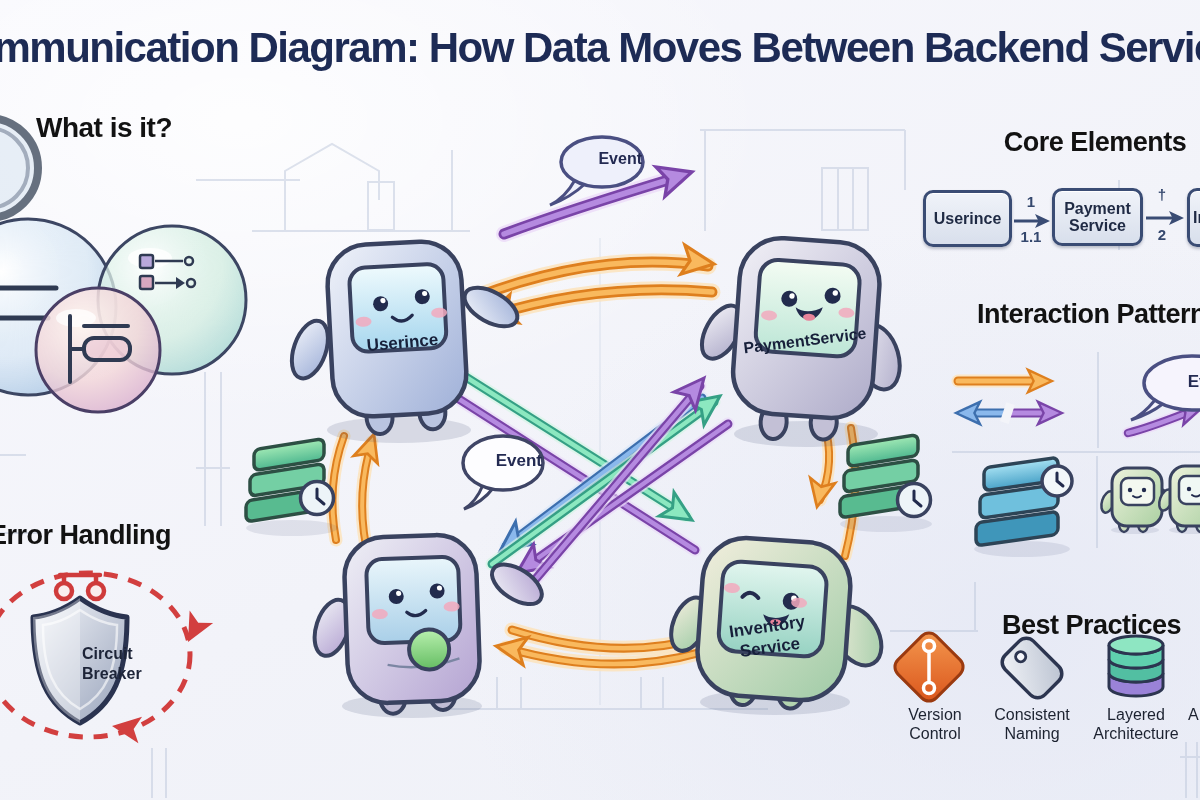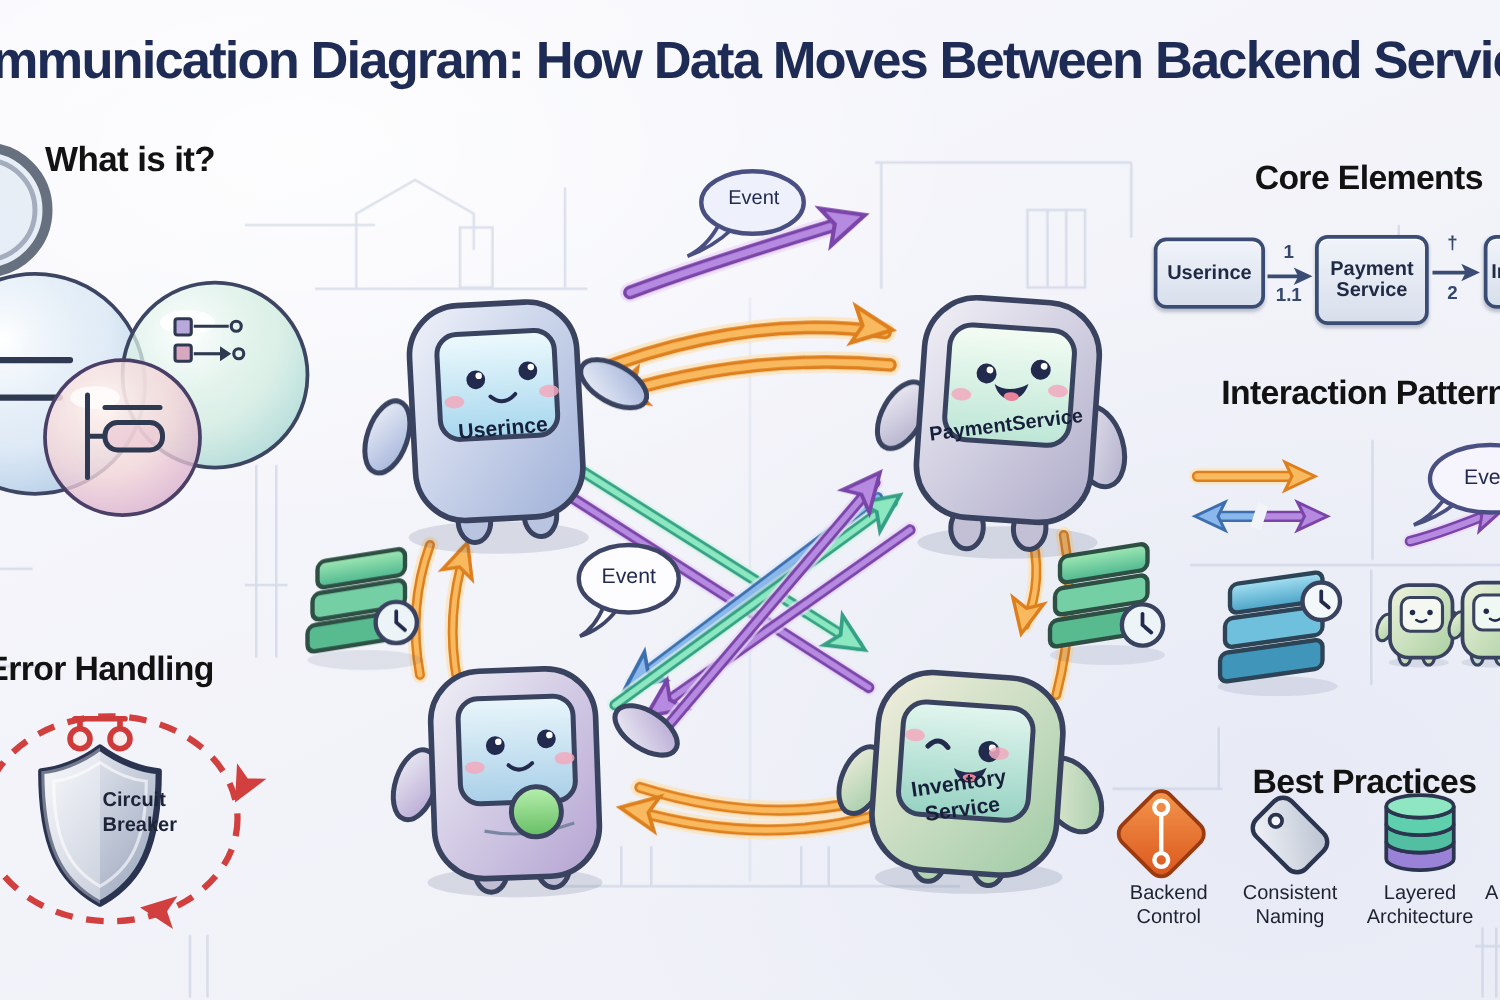--- a/index.html
+++ b/index.html
@@ -25,24 +25,24 @@
   .h-error{left:-11px;top:520px;font-size:27px;white-space:nowrap;}
   .h-best{left:1002px;top:610px;font-size:27px;white-space:nowrap;}
   .ce-box{
     position:absolute;display:flex;align-items:center;justify-content:center;text-align:center;
     border:3px solid #3a4c74;border-radius:10px;color:#1f2a44;
     background:linear-gradient(180deg,#f0f3f9,#d8dfec);
     font-weight:700;font-size:16px;line-height:1.08;
     box-shadow:0 2px 3px rgba(40,50,80,.28), inset 0 1px 0 #ffffff;
   }
   .ce-num{position:absolute;font-size:15px;font-weight:700;color:#35486e;text-align:center;}
-  .bubble-label{position:absolute;text-align:center;font-weight:400;color:#232a52;}
+  .bubble-label{position:absolute;text-align:right;font-weight:700;color:#232a52;}
   .robot-label{position:absolute;text-align:center;font-weight:700;color:#17203a;}
   .shield-label{
-    position:absolute;left:34px;top:631px;width:94px;text-align:center;
+    position:absolute;left:34px;top:644px;width:94px;text-align:center;
     font-size:16px;font-weight:800;line-height:1.25;color:#1d2438;padding-left:48px;
   }
   .bp-label{position:absolute;top:706px;text-align:center;font-size:16px;line-height:1.18;color:#1c2230;}
 </style>
 </head>
 <body>
 
 <div class="canvas">
 
 <svg class="art" width="1200" height="800" viewBox="0 0 1200 800">
@@ -468,36 +468,36 @@
 
 <div class="txt title">Communication Diagram: How Data Moves Between Backend Services</div>
 
 <div class="txt h1 h-what">What is it?</div>
 <div class="txt h1 h-core">Core Elements</div>
 <div class="txt h1 h-inter">Interaction Patterns</div>
 <div class="txt h1 h-error">Error Handling</div>
 <div class="txt h1 h-best">Best Practices</div>
 
 <div class="ce-box" style="left:923px;top:190px;width:89px;height:57px;">Userince</div>
-<div class="ce-box" style="left:1052px;top:188px;width:91px;height:72px;padding:3px;">Payment Service</div>
+<div class="ce-box" style="left:1052px;top:188px;width:91px;height:58px;padding:3px;">Payment Service</div>
 <div class="ce-box" style="left:1187px;top:188px;width:84px;height:59px;">Inventory</div>
 
 <div class="ce-num" style="left:1019px;top:193px;width:24px;">1</div>
 <div class="ce-num" style="left:1012px;top:228px;width:38px;">1.1</div>
 <div class="ce-num" style="left:1150px;top:186px;width:24px;">†</div>
 <div class="ce-num" style="left:1150px;top:226px;width:24px;">2</div>
 
 <div class="shield-label">Circuit Breaker</div>
 
 <div class="robot-label" style="left:350px;top:333px;width:105px;font-size:17px;transform:rotate(-5deg);">Userince</div>
 <div class="robot-label" style="left:720px;top:332px;width:170px;font-size:16px;transform:rotate(-7deg);">PaymentService</div>
 <div class="robot-label" style="left:706px;top:616px;width:125px;font-size:17px;line-height:1.25;transform:rotate(-8deg);">Inventory Service</div>
 
 <div class="bubble-label" style="left:564px;top:150px;width:78px;font-size:16px;">Event</div>
 <div class="bubble-label" style="left:464px;top:451px;width:78px;font-size:17px;">Event</div>
 <div class="bubble-label" style="left:1152px;top:372px;width:82px;font-size:17px;">Event</div>
 
-<div class="bp-label" style="left:896px;width:78px;">Backend Control</div>
+<div class="bp-label" style="left:896px;width:78px;">Version Control</div>
 <div class="bp-label" style="left:1080px;width:112px;">Layered Architecture</div>
 <div class="bp-label" style="left:980px;width:104px;">Consistent Naming</div>
 <div class="bp-label" style="left:1188px;width:40px;text-align:left;">A</div>
 
 </div>
 
 </body></html>

